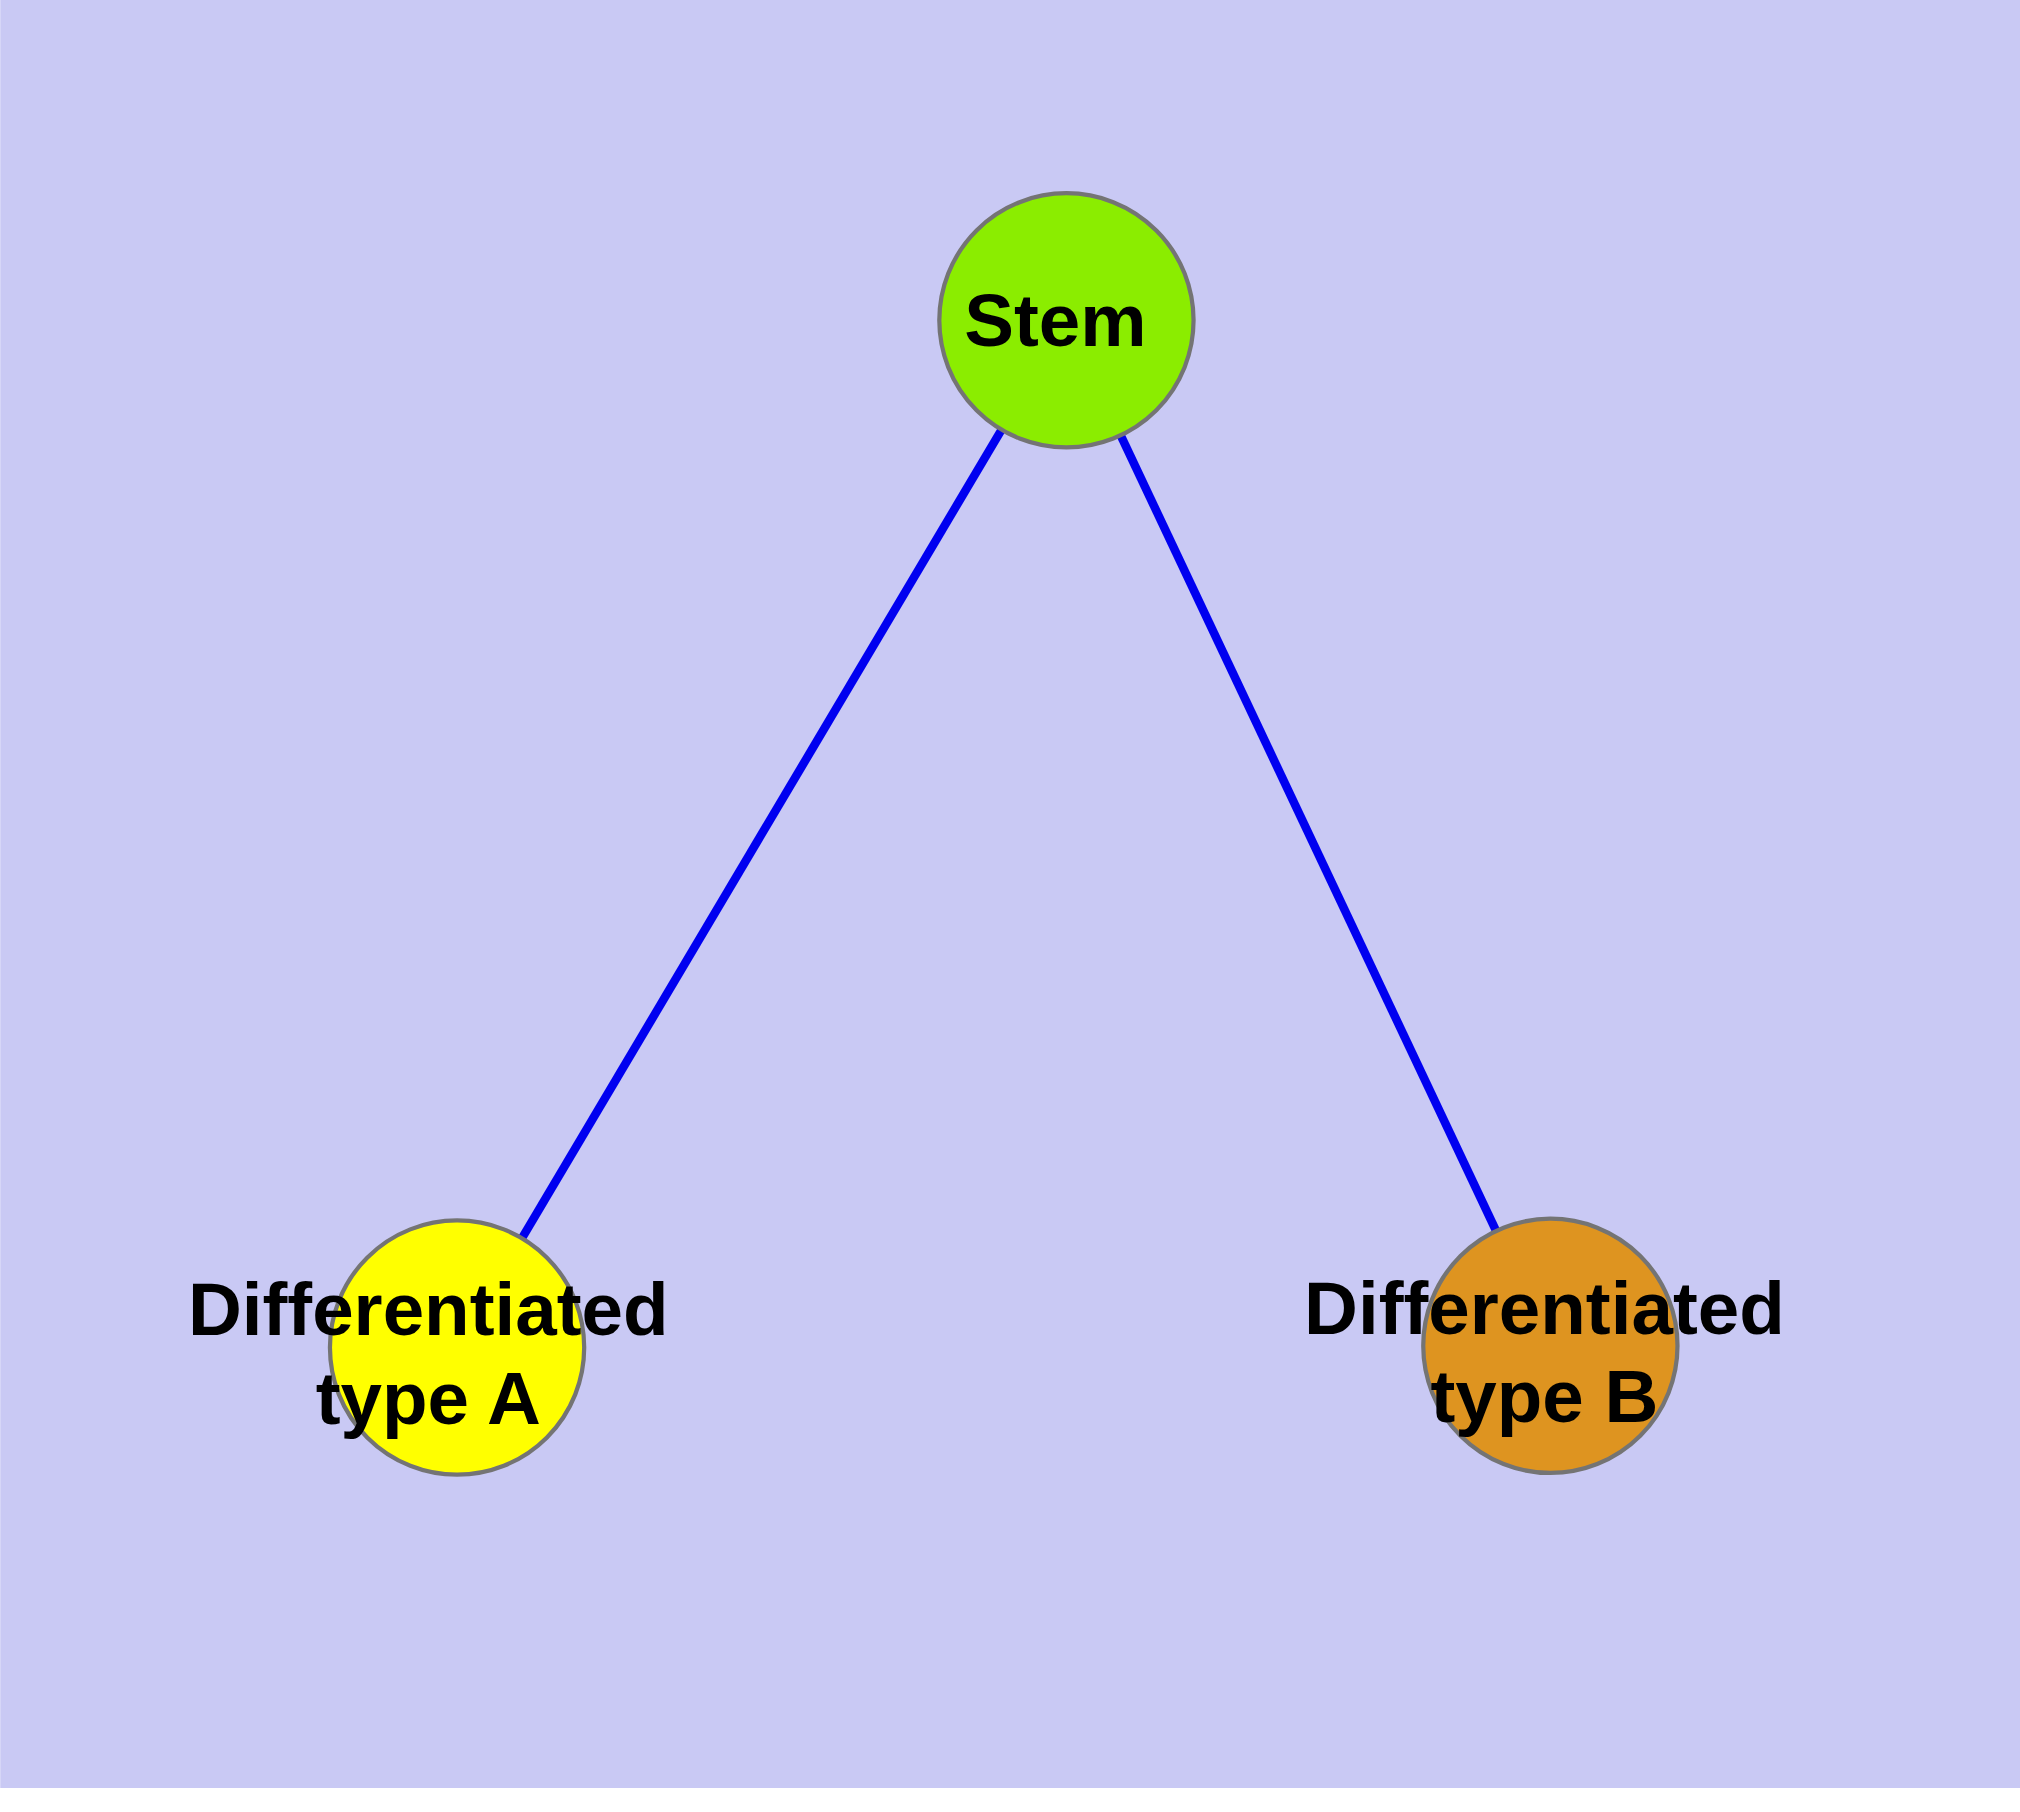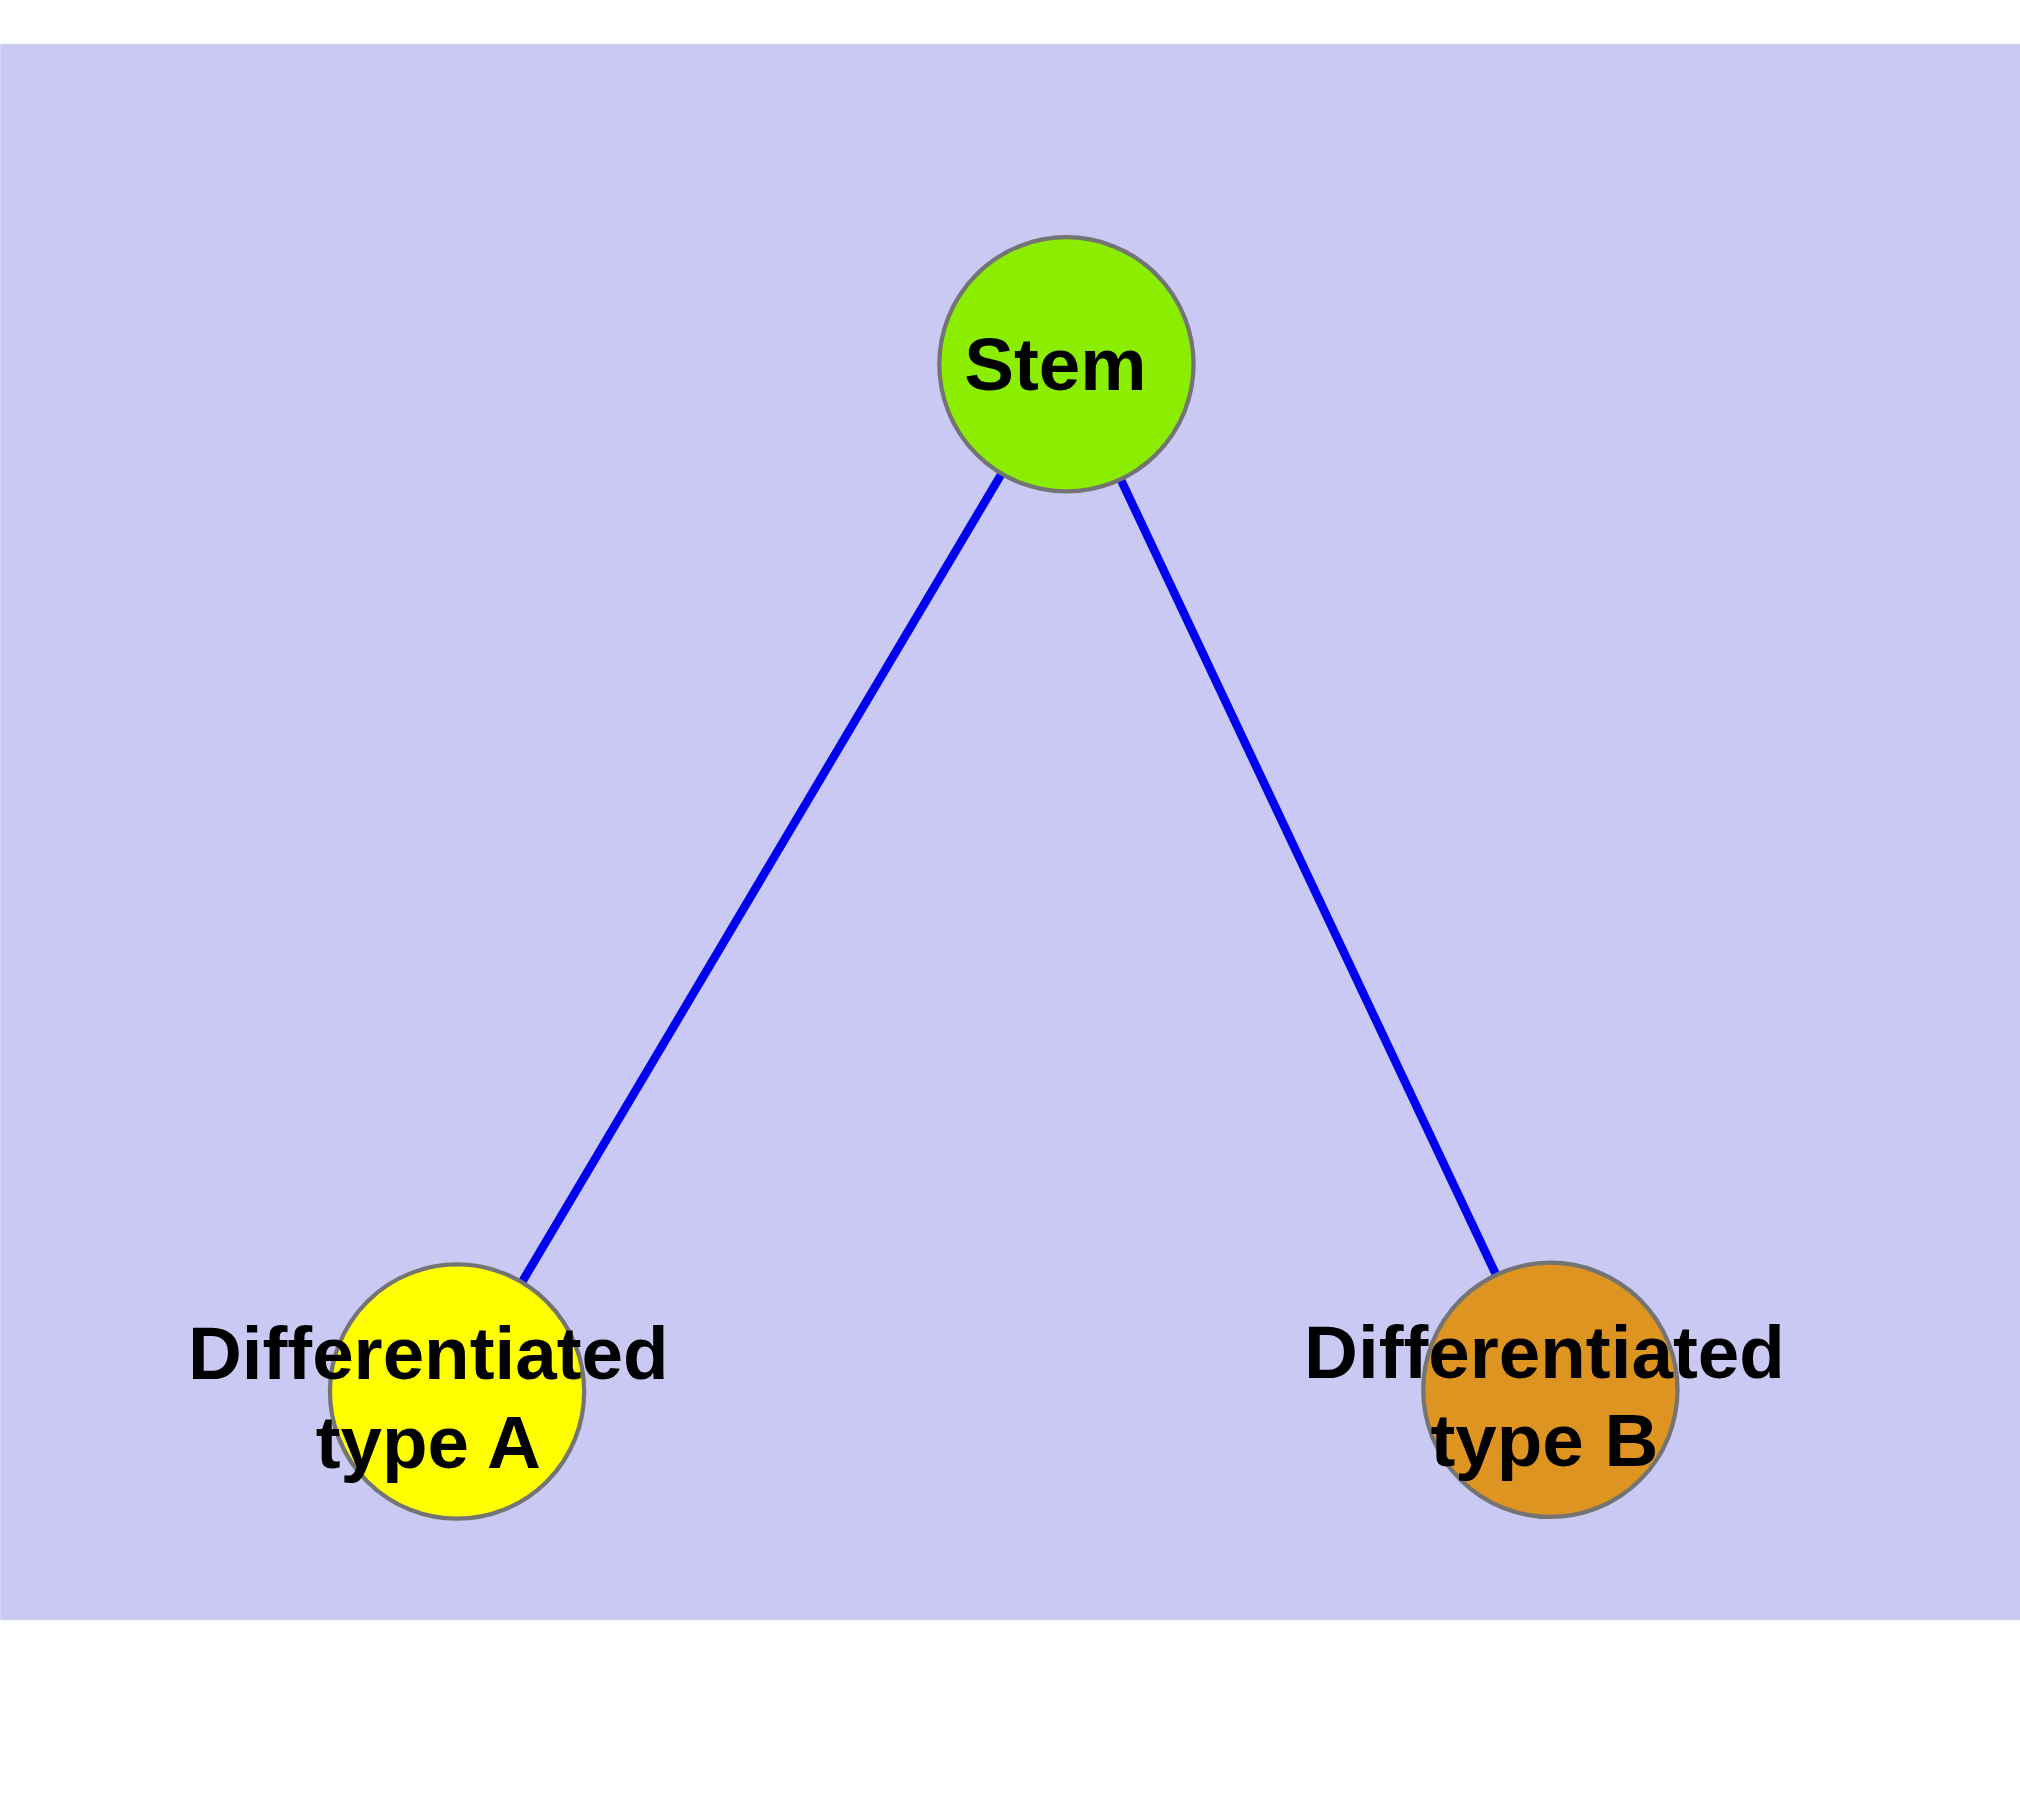--- a/index.html
+++ b/index.html
@@ -2,24 +2,23 @@
 <html style="font-size:13.6px"><head>
 <meta charset="utf-8">
 <style>
   html, body {
     margin: 0;
     padding: 0;
     background: #ffffff;
   }
   .stage {
     width: 2021px;
-    height: 1576px;
+    height: 1788px;
     position: relative;
     overflow: hidden;
-    margin-top: 44px;
   }
   svg { display: block; }
   .node-label {
     font-family: "Liberation Sans", "DejaVu Sans", sans-serif;
     font-weight: bold;
     font-size: 88px;
     text-anchor: middle;
   }
   .edge {
     stroke-width: 10px;

